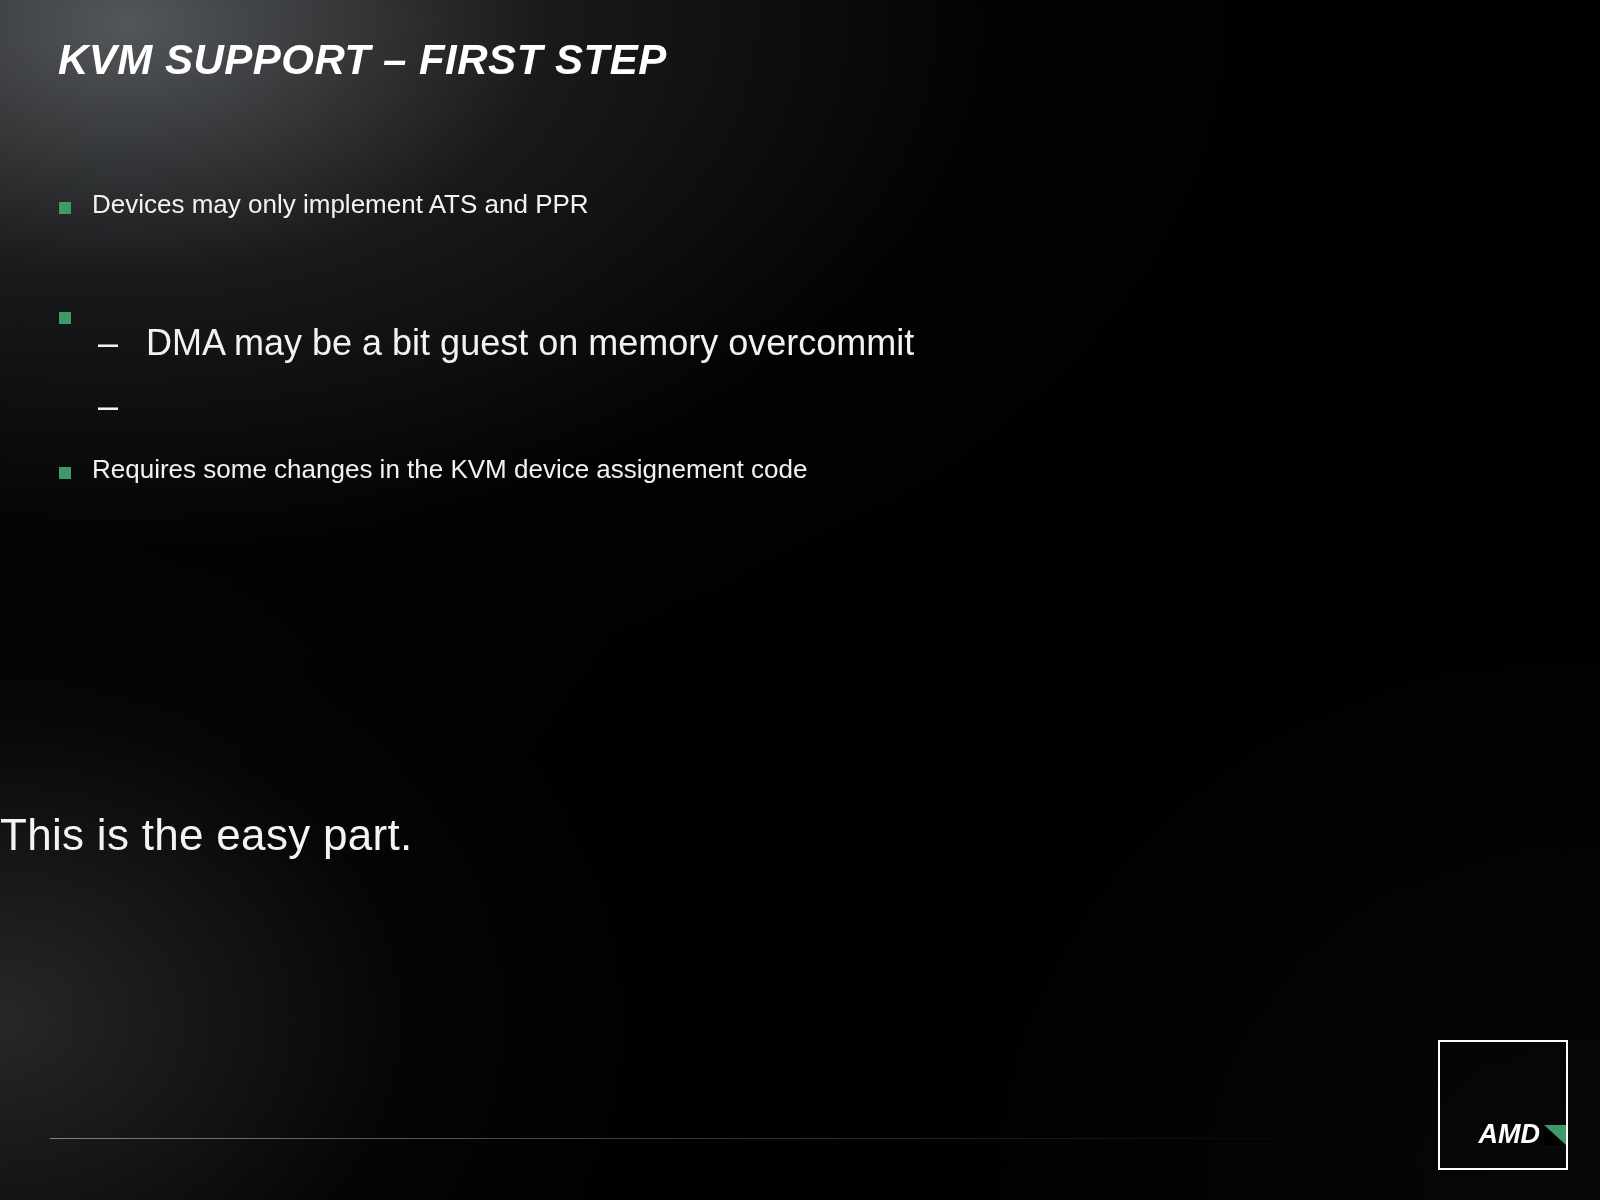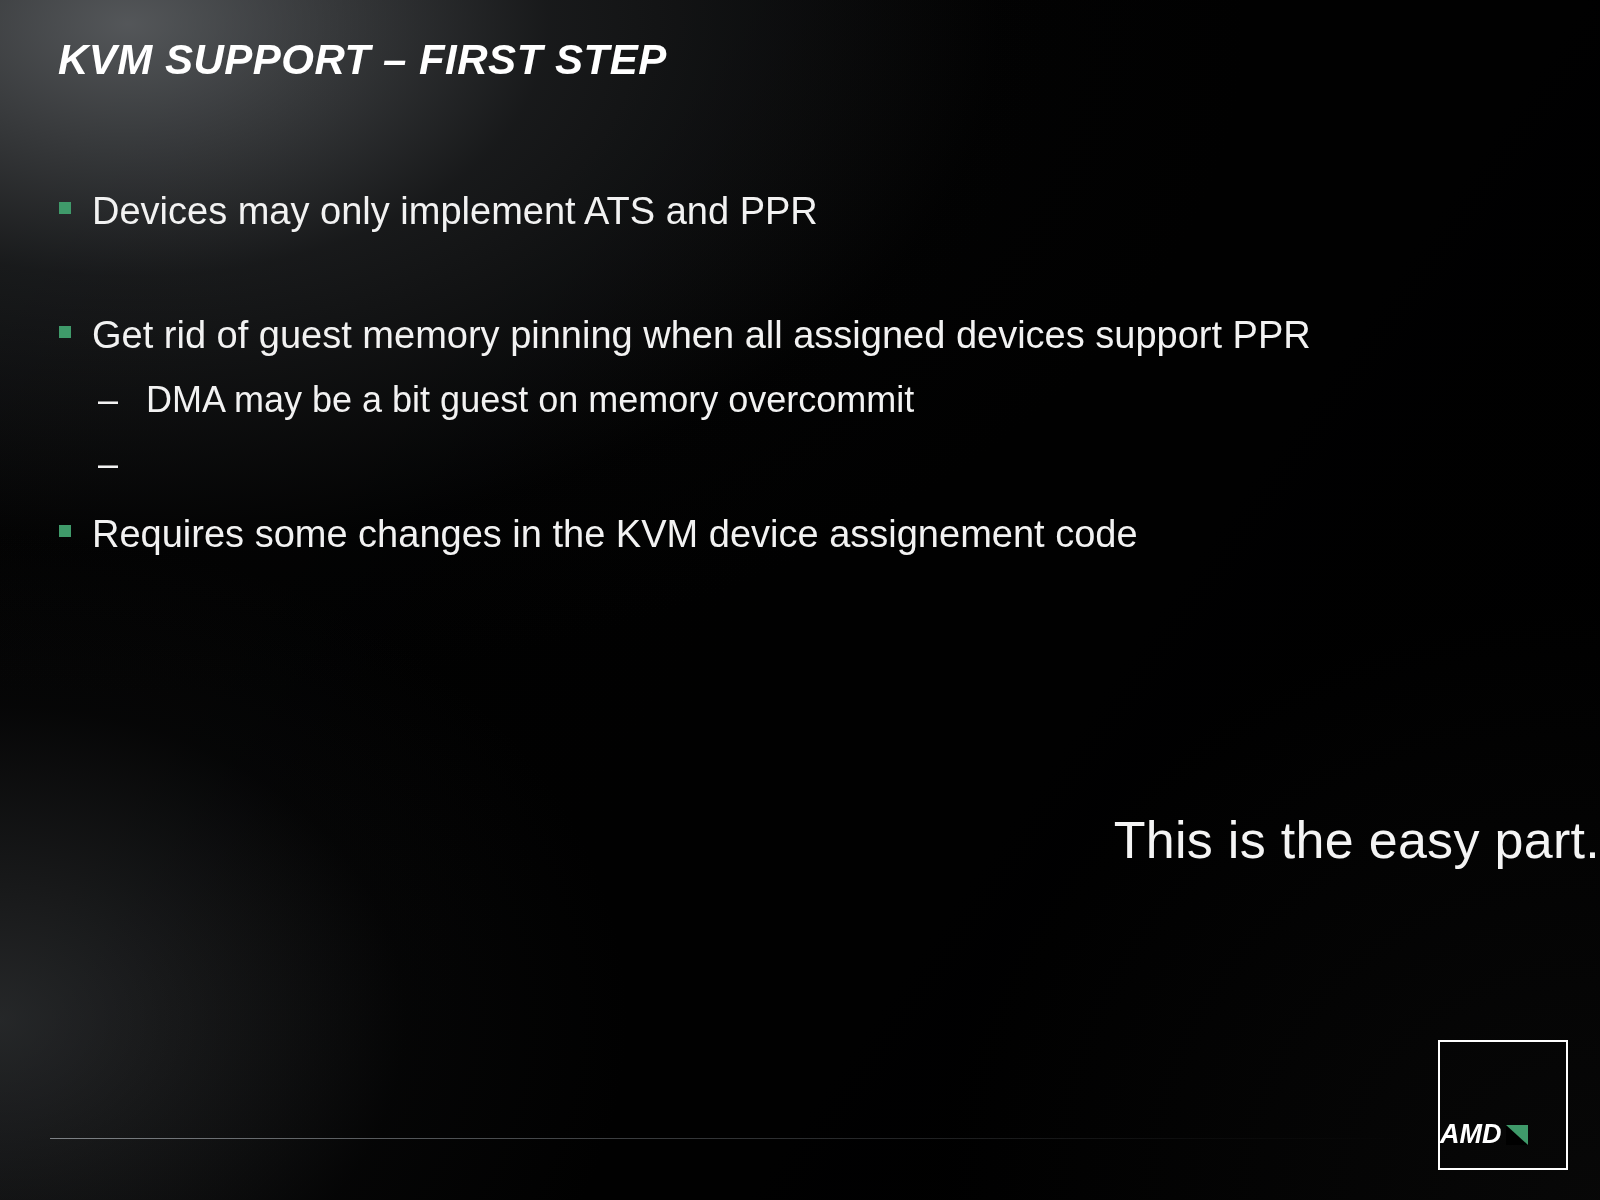--- a/index.html
+++ b/index.html
@@ -39,21 +39,21 @@
   .body-block {
     position: absolute;
     left: 56px;
     top: 190px;
     width: 1480px;
   }
 
   .l1 {
     position: relative;
     color: #f2f2f2;
-    font-size: 38px;
+    font-size: 26px;
     line-height: 1.15;
     padding-left: 36px;
     margin-bottom: 0;
   }
   .l1 .bullet {
     position: absolute;
     left: 3px;
     top: 12px;
     width: 12px;
     height: 12px;
@@ -76,23 +76,23 @@
   }
 
   .gap-lg { height: 80px; }
   .gap-md { height: 70px; }
 
   .easy-part {
     position: absolute;
     left: 0;
     top: 810px;
     width: 1600px;
-    text-align: right;
+    text-align: left;
     color: #f4f4f4;
-    font-size: 52px;
+    font-size: 44px;
     letter-spacing: 0.3px;
   }
 
   .footer-rule {
     position: absolute;
     left: 50px;
     top: 1138px;
     width: 1355px;
     height: 1px;
     background: linear-gradient(to right, rgba(160,165,170,0.75) 0%, rgba(120,125,130,0.45) 45%, rgba(60,62,65,0.15) 85%, rgba(0,0,0,0) 100%);
@@ -116,21 +116,21 @@
     width: 130px;
     height: 130px;
     border: 2px solid #ffffff;
     box-sizing: border-box;
   }
   .amd-mark {
     position: absolute;
     left: 0;
     right: 0;
     bottom: 18px;
-    text-align: left;
+    text-align: right;
     color: #ffffff;
     font-size: 27px;
     font-weight: bold;
     font-style: italic;
     letter-spacing: 0px;
   }
   .amd-arrow {
     display: inline-block;
     position: relative;
     width: 22px;
@@ -159,21 +159,20 @@
 
     <div class="l1">
       <span class="bullet"></span>
       <span>Devices may only implement ATS and PPR</span>
     </div>
 
     <div class="gap-lg"></div>
 
     <div class="l1">
       <span class="bullet"></span>
-      <span>Get rid of guest memory pinning when all assigned devices support PPR</span>
     </div>
 
     <div class="l2">
       <span class="dash">–</span>
       <span>DMA may be a bit guest on memory overcommit</span>
     </div>
 
     <div class="l2">
       <span class="dash">–</span>
     </div>

